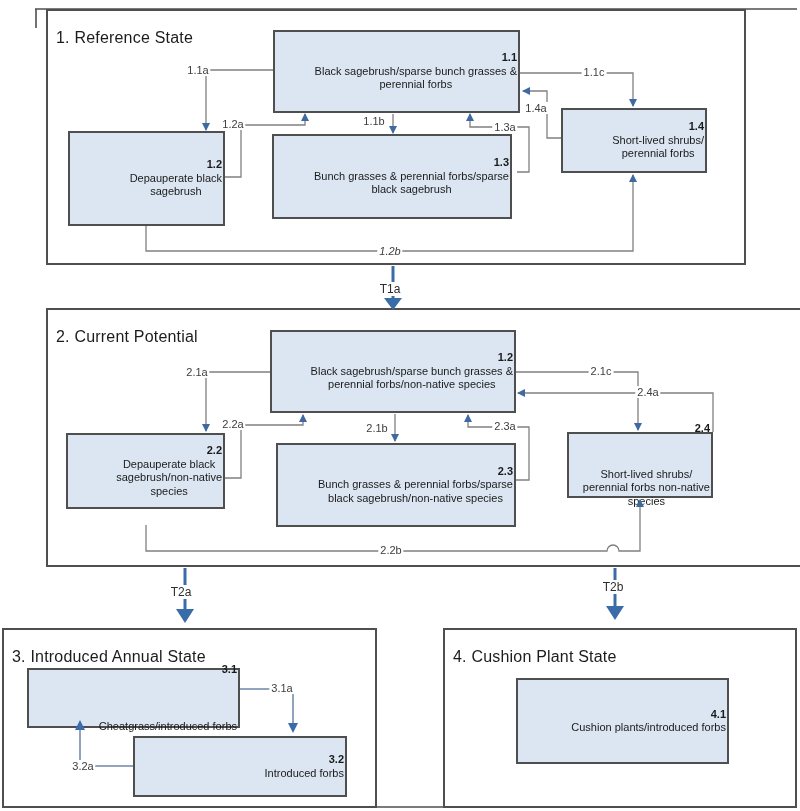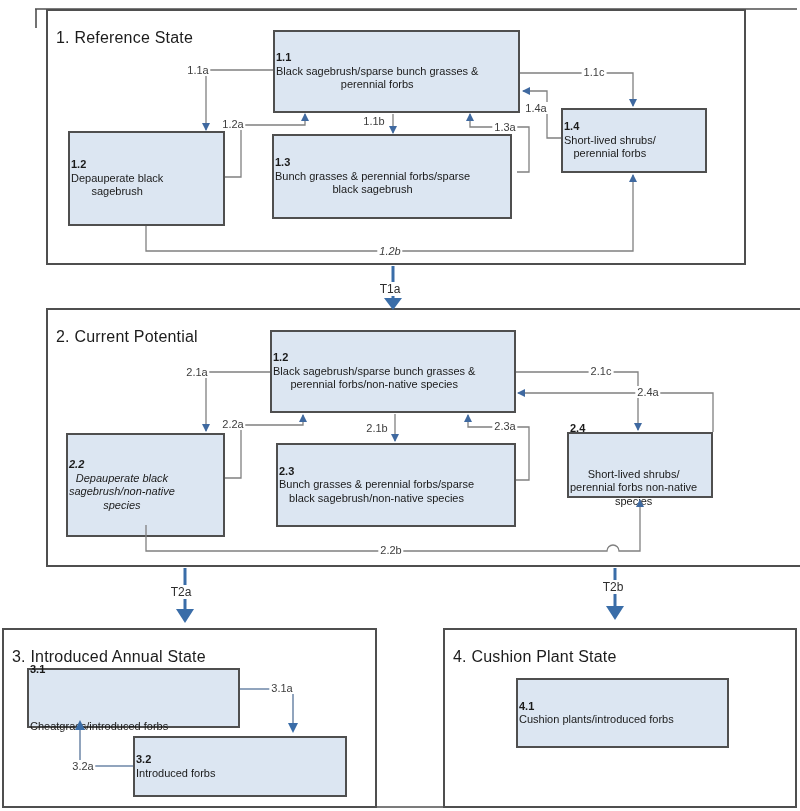--- a/index.html
+++ b/index.html
@@ -3,21 +3,21 @@
 <meta charset="utf-8">
 <style>
   html,body{margin:0;padding:0;background:#ffffff;}
   body{width:800px;height:811px;position:relative;overflow:hidden;
        font-family:"Liberation Sans", sans-serif;}
   .state{position:absolute;border:2px solid #4f4f4f;box-sizing:border-box;
          background:#ffffff;z-index:1;}
   .stitle{padding:18px 0 0 8px;font-size:16px;color:#1c1c1c;letter-spacing:.2px;}
   .node{position:absolute;background:#dce6f2;border:2px solid #4f4f4f;
         box-sizing:border-box;display:flex;flex-direction:column;
-        align-items:flex-start;justify-content:center;text-align:center;
+        align-items:flex-end;justify-content:center;text-align:center;
         font-size:11px;line-height:13.5px;color:#1a1a1a;z-index:2;padding:1px;}
   .nid{font-weight:bold;}
   .nlabel{white-space:pre-line;}
   svg.layer{position:absolute;left:0;top:0;z-index:3;pointer-events:none;}
   .c{fill:none;stroke:#808080;stroke-width:1.3;}
   .c3{fill:none;stroke:#6e86a8;stroke-width:1.5;}
   .t{fill:none;stroke:#3a6da8;stroke-width:3;}
   .th{fill:#3a6da8;stroke:none;}
   .frame{fill:none;stroke:#4f4f4f;stroke-width:1.6;}
   .plabel{position:absolute;transform:translate(-50%,-50%);background:#ffffff;
@@ -59,21 +59,21 @@
   <div class="nid">1.4</div>
   <div class="nlabel">Short-lived shrubs/
 perennial forbs</div>
 </div>
 
 <div class="node" style="left:270px;top:330px;width:246px;height:83px;">
   <div class="nid">1.2</div>
   <div class="nlabel">Black sagebrush/sparse bunch grasses &amp;
 perennial forbs/non-native species</div>
 </div>
-<div class="node" style="left:66px;top:433px;width:159px;height:104px;font-style:italic;">
+<div class="node" style="left:66px;top:433px;width:159px;height:76px;">
   <div class="nid">2.2</div>
   <div class="nlabel">Depauperate black
 sagebrush/non-native
 species</div>
 </div>
 <div class="node" style="left:276px;top:443px;width:240px;height:84px;">
   <div class="nid">2.3</div>
   <div class="nlabel">Bunch grasses &amp; perennial forbs/sparse
 black sagebrush/non-native species</div>
 </div>
@@ -86,21 +86,21 @@
 
 <div class="node" style="left:27px;top:668px;width:213px;height:60px;gap:44px;">
   <div class="nid">3.1</div>
   <div class="nlabel">Cheatgrass/introduced forbs</div>
 </div>
 <div class="node" style="left:133px;top:736px;width:214px;height:61px;">
   <div class="nid">3.2</div>
   <div class="nlabel">Introduced forbs</div>
 </div>
 
-<div class="node" style="left:516px;top:678px;width:213px;height:70px;">
+<div class="node" style="left:516px;top:678px;width:213px;height:86px;">
   <div class="nid">4.1</div>
   <div class="nlabel">Cushion plants/introduced forbs</div>
 </div>
 
 <svg class="layer" width="800" height="811" viewBox="0 0 800 811">
   <defs>
     <marker id="ah" markerUnits="userSpaceOnUse" markerWidth="10" markerHeight="10" refX="7.5" refY="5" orient="auto">
       <path d="M0.5,1 L8.5,5 L0.5,9 Z" fill="#3f69a0"></path>
     </marker>
     <marker id="ah2" markerUnits="userSpaceOnUse" markerWidth="12" markerHeight="12" refX="8.5" refY="6" orient="auto">

